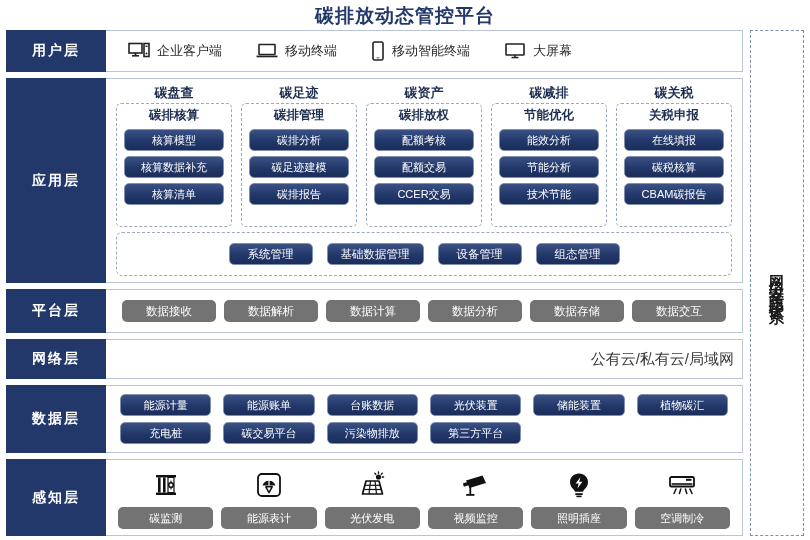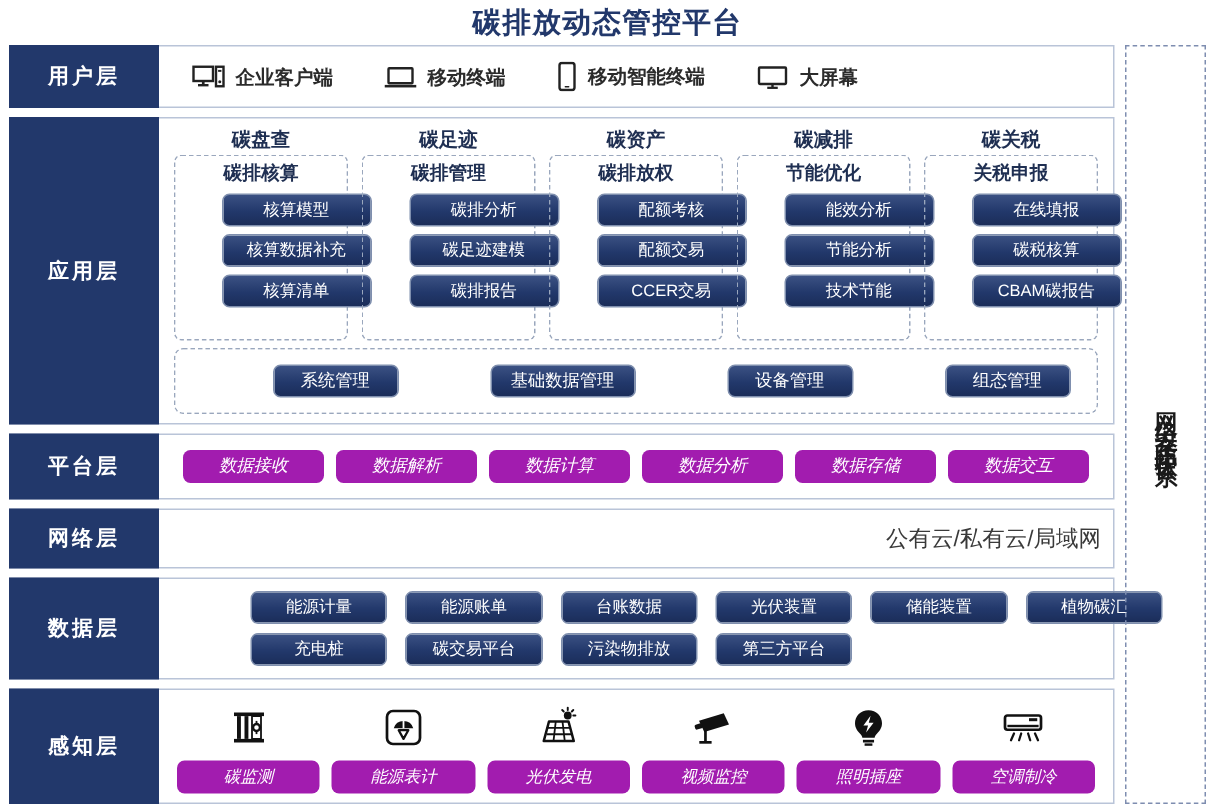--- a/index.html
+++ b/index.html
@@ -84,26 +84,25 @@
   .layer-user     { height: 42px; }
   .layer-app      { flex: 0 0 205px; }
   .layer-platform { height: 44px; }
   .layer-network  { height: 40px; }
   .layer-data     { height: 68px; }
   .layer-sense    { flex: 1 1 auto; min-height: 74px; }
 
   
   .user-items {
     display: flex;
-    align-items: flex-end;
+    align-items: center;
     width: 100%;
     justify-content: flex-start;
     gap: 34px;
     padding-left: 14px;
-    font-weight: bold;
   }
   .user-item {
     display: flex;
     align-items: center;
     gap: 7px;
     font-size: 13px;
     color: #2b2b2b;
     white-space: nowrap;
   }
   .user-item .ico { display: flex; align-items: center; }
@@ -163,21 +162,20 @@
     text-align: center;
     font-size: 11px;
     color: #ffffff;
     background: linear-gradient(180deg, #3b5183 0%, #22386B 55%, #1b2d59 100%);
     border: 1px solid #7f8fae;
     border-radius: 5px;
     padding: 3px 2px;
     line-height: 14px;
     white-space: nowrap;
     overflow: hidden;
-    margin-left: 47px;
   }
   .mgmt-box {
     margin-top: 5px;
     border: 1px dashed #9aa7bd;
     border-radius: 6px;
     height: 42px;
     display: flex;
     align-items: center;
     justify-content: center;
     gap: 14px;
@@ -196,27 +194,26 @@
     justify-content: space-between;
     gap: 8px;
     padding: 0 8px;
     box-sizing: border-box;
   }
   .gold-pill {
     flex: 1 1 0;
     text-align: center;
     font-size: 11.5px;
     color: #ffffff;
-    background: #a21caf;
+    background: #737373;
     border-radius: 5px;
     padding: 4px 2px;
     line-height: 14px;
     white-space: nowrap;
     overflow: hidden;
-    font-style: italic;
   }
 
   
   .network-text {
     width: 100%;
     text-align: right;
     font-size: 15px;
     color: #3a3a3a;
   }
 

